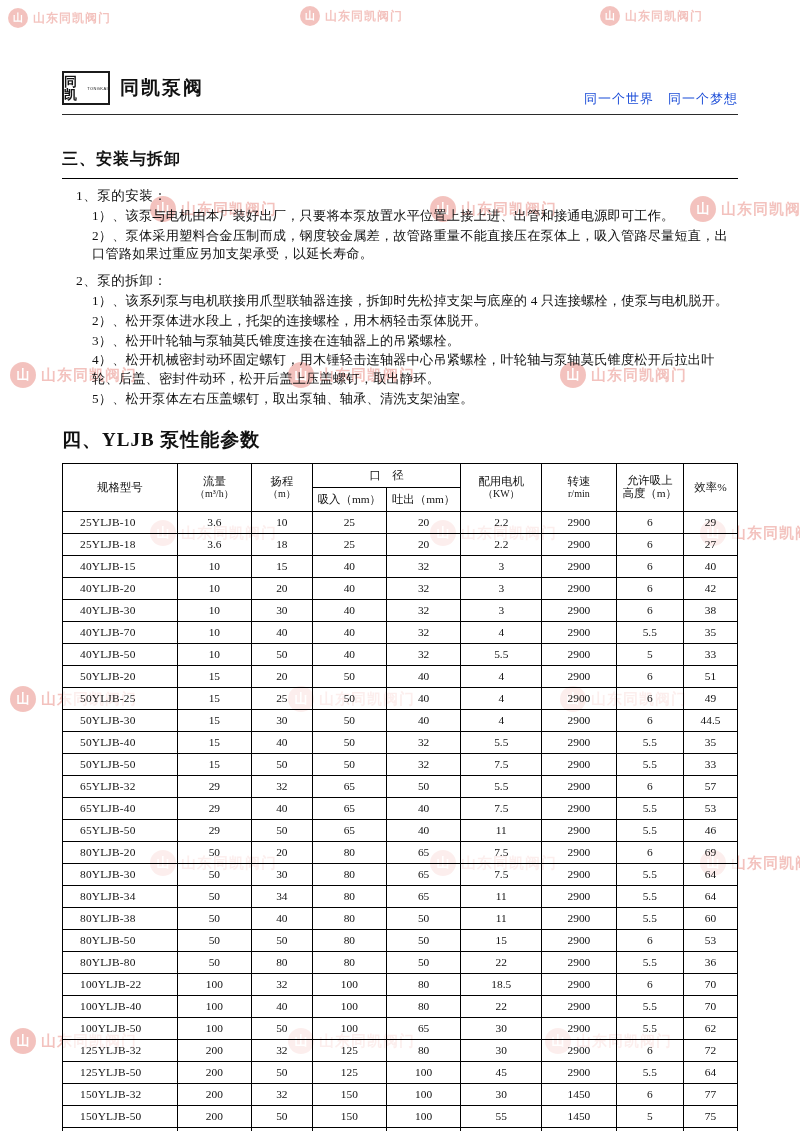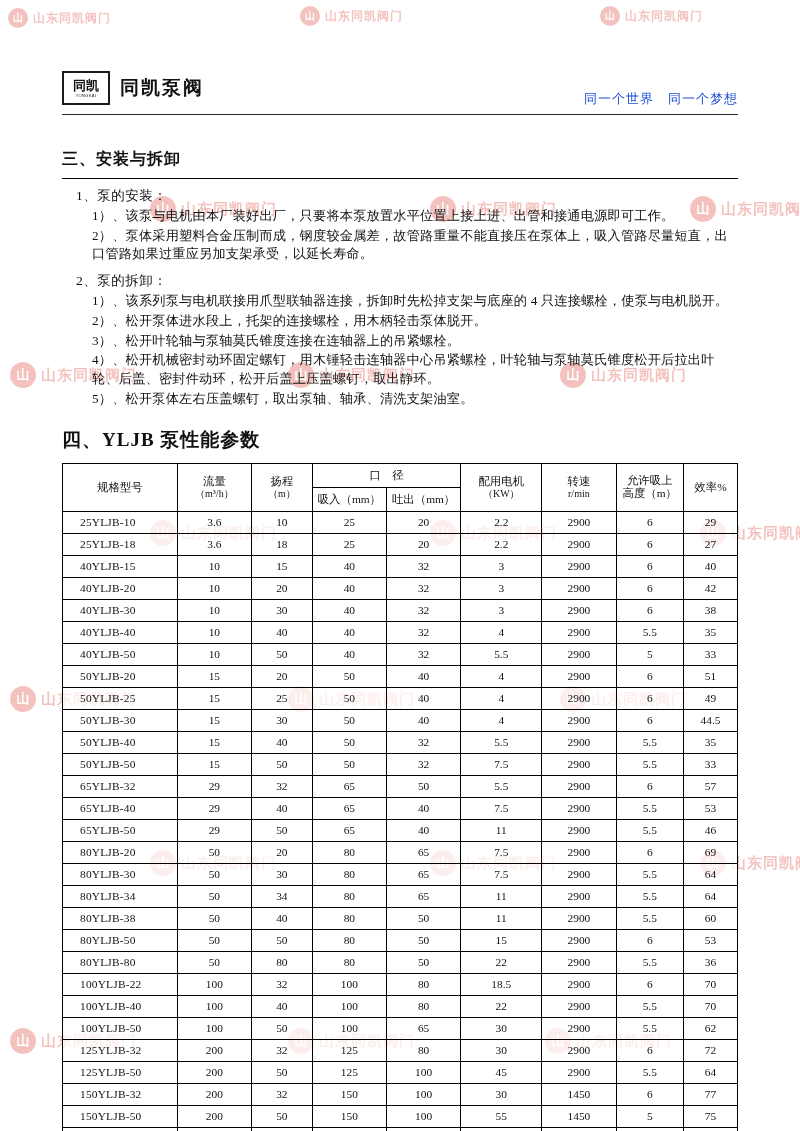--- a/index.html
+++ b/index.html
@@ -69,21 +69,21 @@
     display: flex;
     align-items: center;
     padding-top: 66px;
     height: 44px;
   }
   .logo-box {
     width: 44px;
     height: 30px;
     border: 2px solid #1b1b1b;
     display: flex;
-    flex-direction: column;
+    flex-direction: row;
     align-items: center;
     justify-content: center;
     margin-right: 10px;
     background: #fff;
   }
   .logo-box .logo-main {
     font-size: 13px;
     font-weight: bold;
     line-height: 1;
     font-family: "Liberation Sans", sans-serif;
@@ -389,21 +389,21 @@
           <td>10</td>
           <td>30</td>
           <td>40</td>
           <td>32</td>
           <td>3</td>
           <td>2900</td>
           <td>6</td>
           <td>38</td>
         </tr>
         <tr>
-          <td class="model">40YLJB-40</td>
+          <td class="model">40YLJB-70</td>
           <td>10</td>
           <td>40</td>
           <td>40</td>
           <td>32</td>
           <td>4</td>
           <td>2900</td>
           <td>5.5</td>
           <td>35</td>
         </tr>
         <tr>

